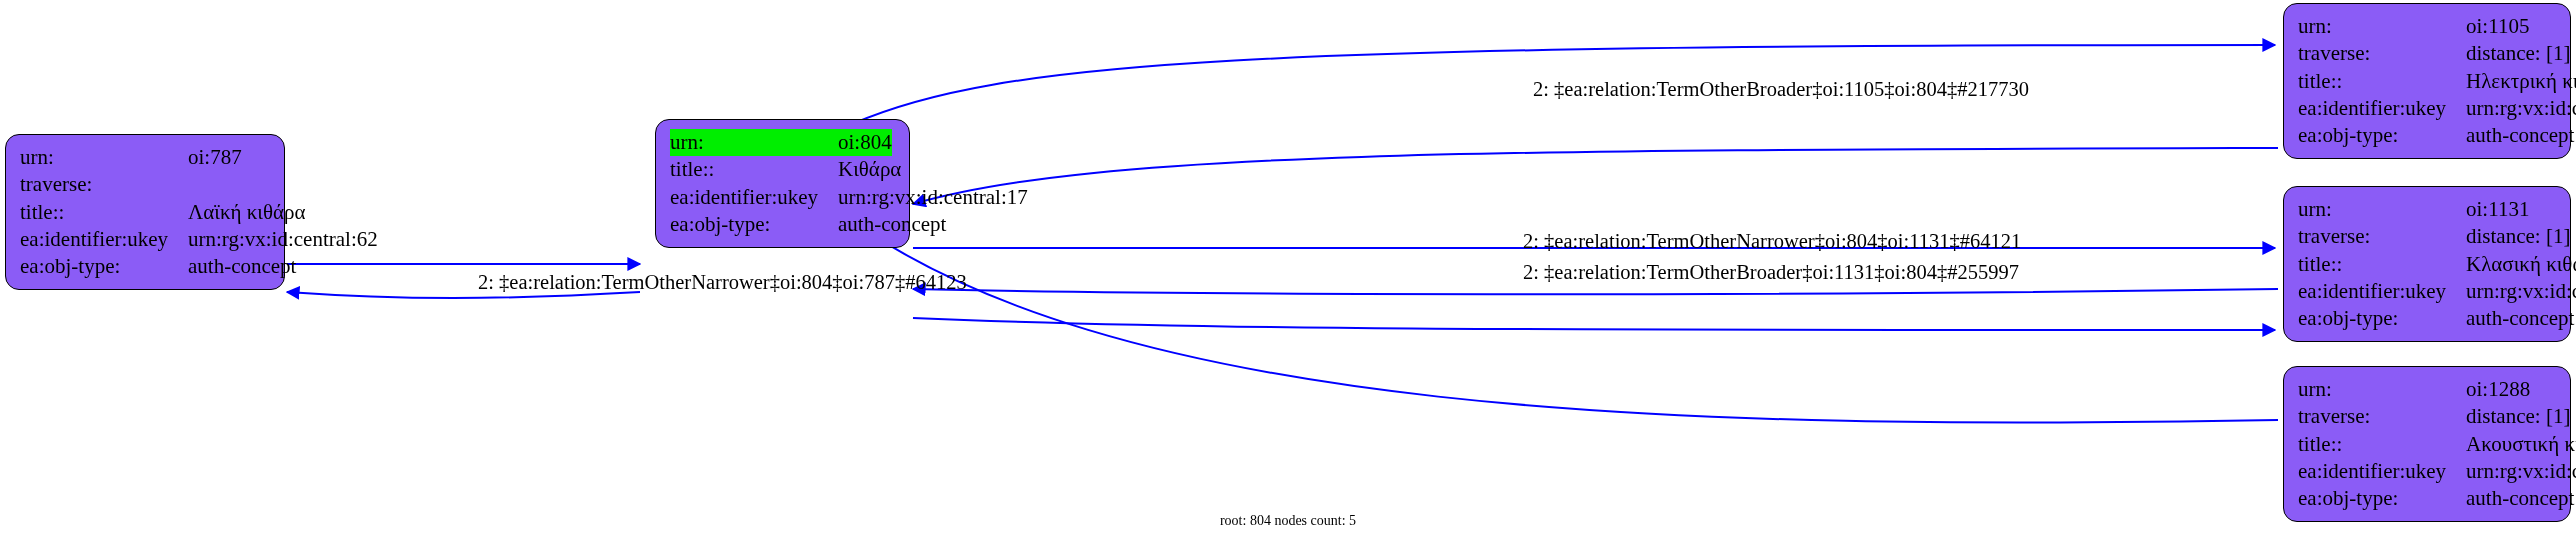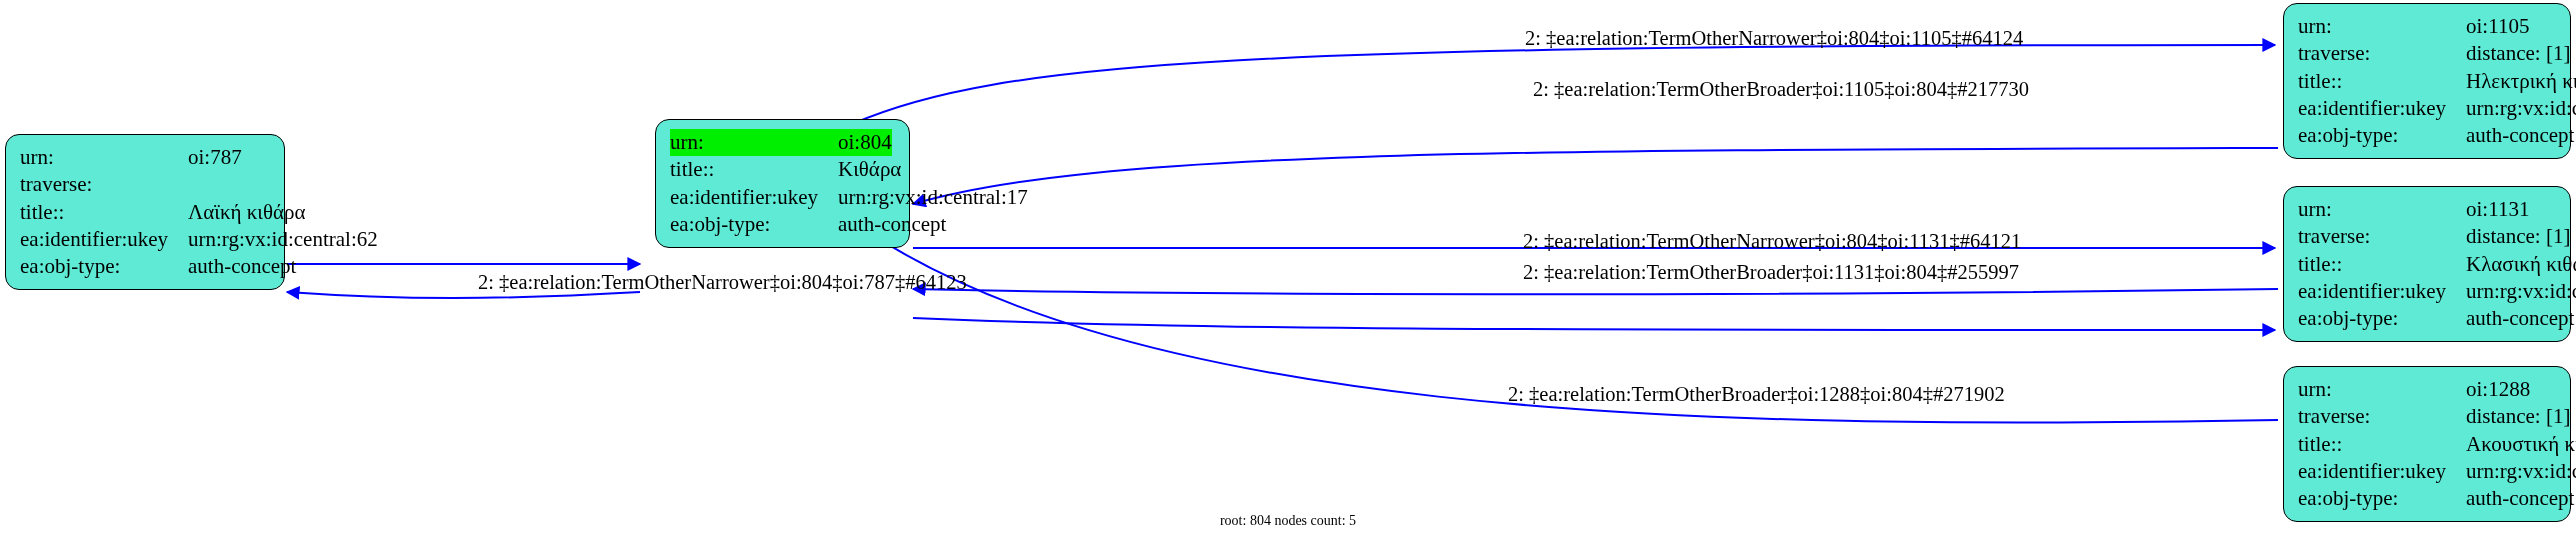--- a/index.html
+++ b/index.html
@@ -12,21 +12,21 @@
 
   
   #edges{position:absolute;left:0;top:0;width:2576px;height:553px;pointer-events:none;}
 
   
   .node{
     position:absolute;
     box-sizing:border-box;
     border:1.6px solid #000000;
     border-radius:14px;
-    background:#5eead4;
+    background:#8b5cf6;
     padding:9px 14px 9px 14px;
   }
   .row{
     display:flex;
     align-items:baseline;
     line-height:1.30;
     white-space:nowrap;
     font-size:21px;
   }
   .k{
@@ -95,30 +95,28 @@
     <path d="M 2278,289 C 1800,296 1200,296 913,289" fill="none" stroke="#0000ff" stroke-width="2" marker-end="url(#arrow)"></path>
 
     <path d="M 913,318 C 1200,330 1500,330 2275,330" fill="none" stroke="#0000ff" stroke-width="2" marker-end="url(#arrow)"></path>
 
     <path d="M 2278,420 C 1700,430 1100,420 828,203" fill="none" stroke="#0000ff" stroke-width="2" marker-end="url(#arrow)"></path>
   </svg>
 
 
   <div class="elabel" style="left:478px; top:272px;">2: ‡ea:relation:TermOtherNarrower‡oi:804‡oi:787‡#64123</div>
 
-  <div class="elabel" style="left:1525px; top:28px;">2: ‡ea:relation:TermOtherNarrower‡oi:804‡oi:1105‡#64124</div>
 
   <div class="elabel" style="left:1533px; top:79px;">2: ‡ea:relation:TermOtherBroader‡oi:1105‡oi:804‡#217730</div>
 
   <div class="elabel" style="left:1523px; top:231px;">2: ‡ea:relation:TermOtherNarrower‡oi:804‡oi:1131‡#64121</div>
 
   <div class="elabel" style="left:1523px; top:262px;">2: ‡ea:relation:TermOtherBroader‡oi:1131‡oi:804‡#255997</div>
 
 
-  <div class="elabel" style="left:1508px; top:384px;">2: ‡ea:relation:TermOtherBroader‡oi:1288‡oi:804‡#271902</div>
 
   <div class="node w-wide" id="node-787">
     <div class="row">
       <span class="k">urn:</span>
       <span class="v">oi:787</span>
     </div>
     <div class="row">
       <span class="k">traverse:</span>
     </div>
     <div class="row">

